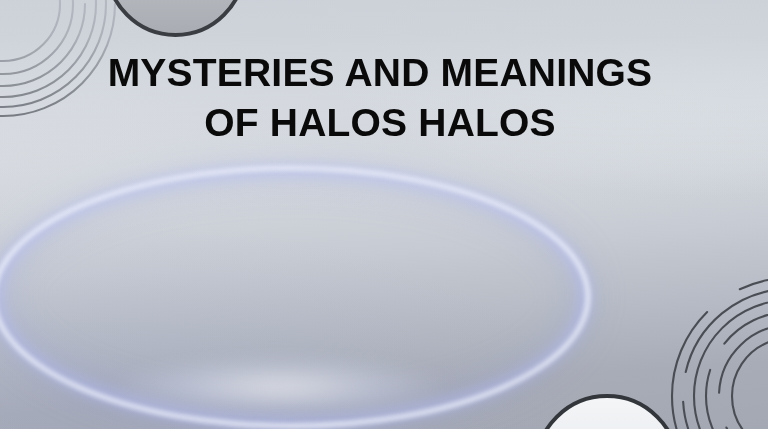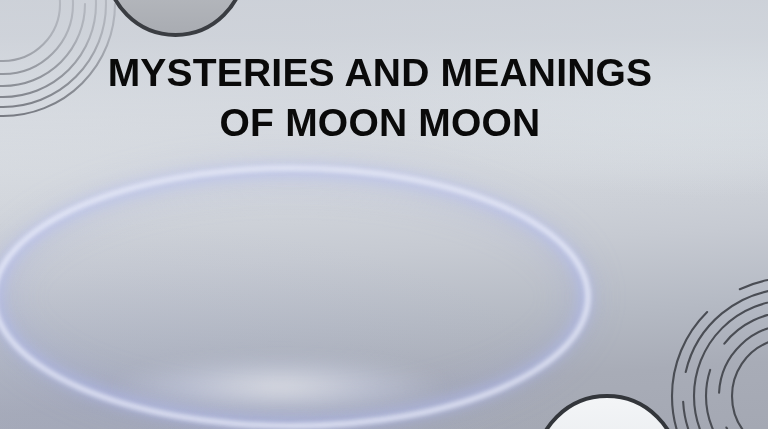--- a/index.html
+++ b/index.html
@@ -190,16 +190,16 @@
     <div class="halo-layer halo-core"></div>
   </div>
   <div id="halo-fade"></div>
   <div id="halo-hotspot"></div>
 
   <div class="disc" id="disc-top"></div>
   <div class="disc" id="disc-bottom"></div>
 
   <div id="title-block">
     <div class="title-line">MYSTERIES AND MEANINGS</div>
-    <div class="title-line">OF MOON MOON</div>
+    <div class="title-line">OF HALOS HALOS</div>
   </div>
 
 </div>
 
 </body></html>

